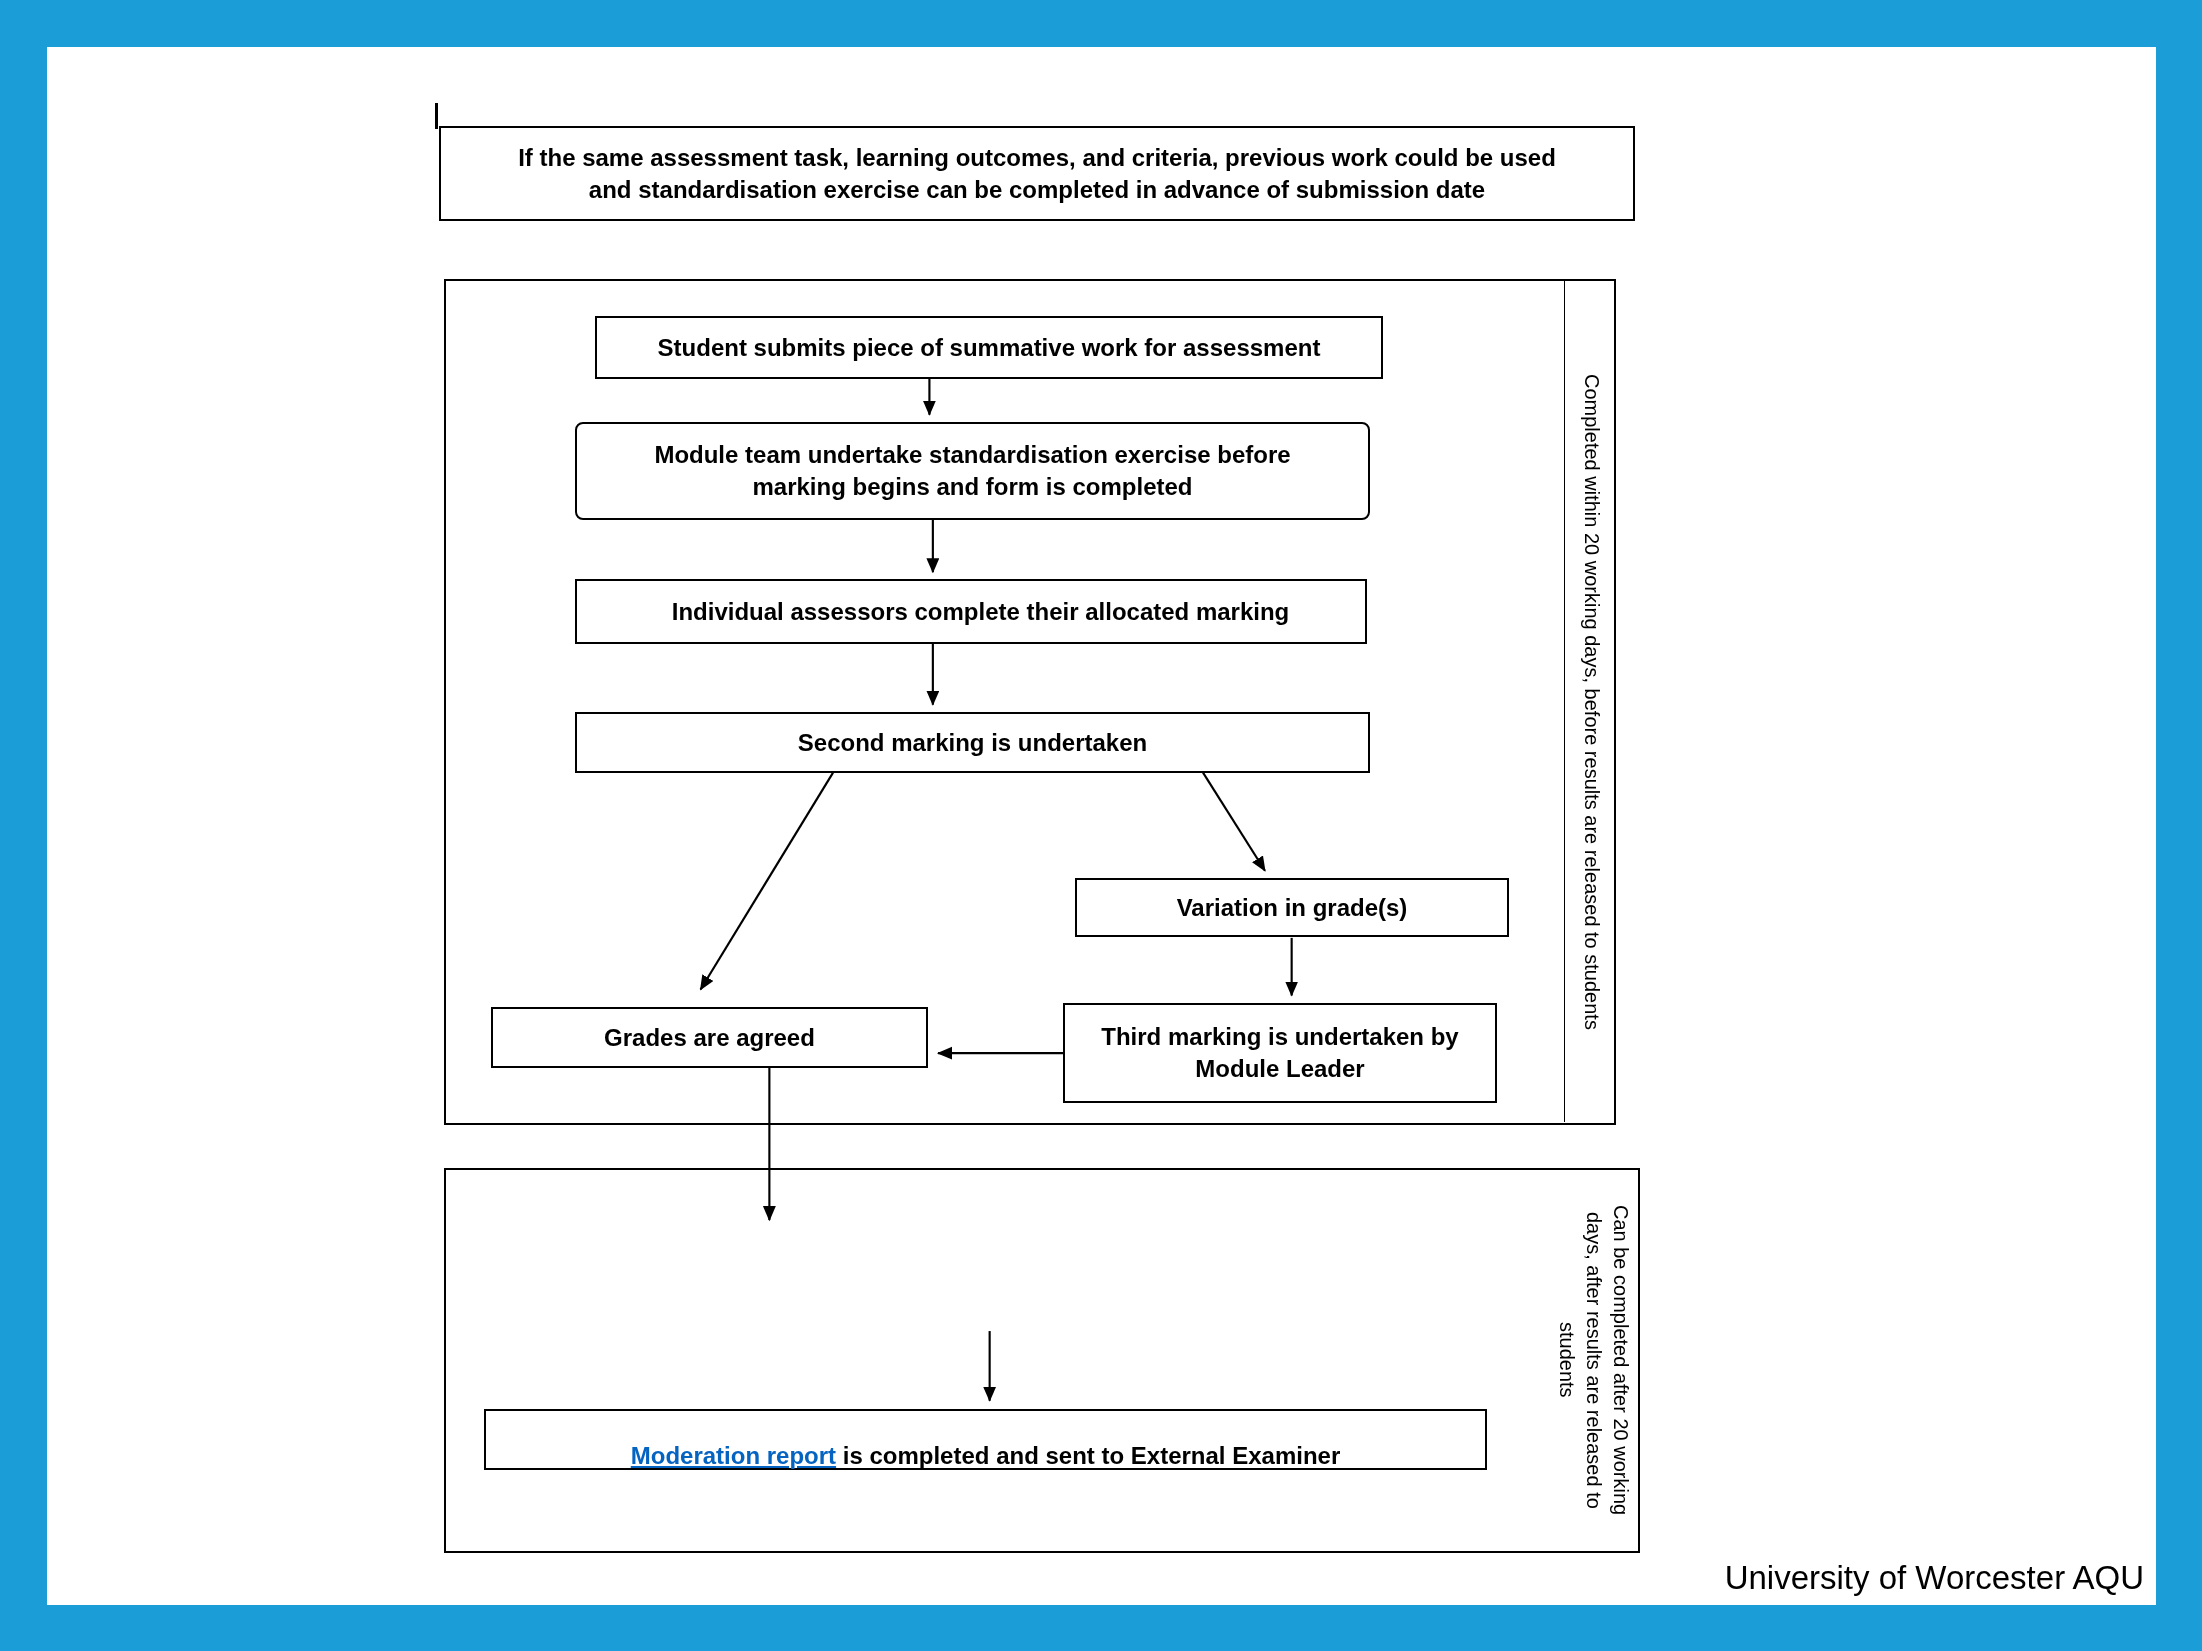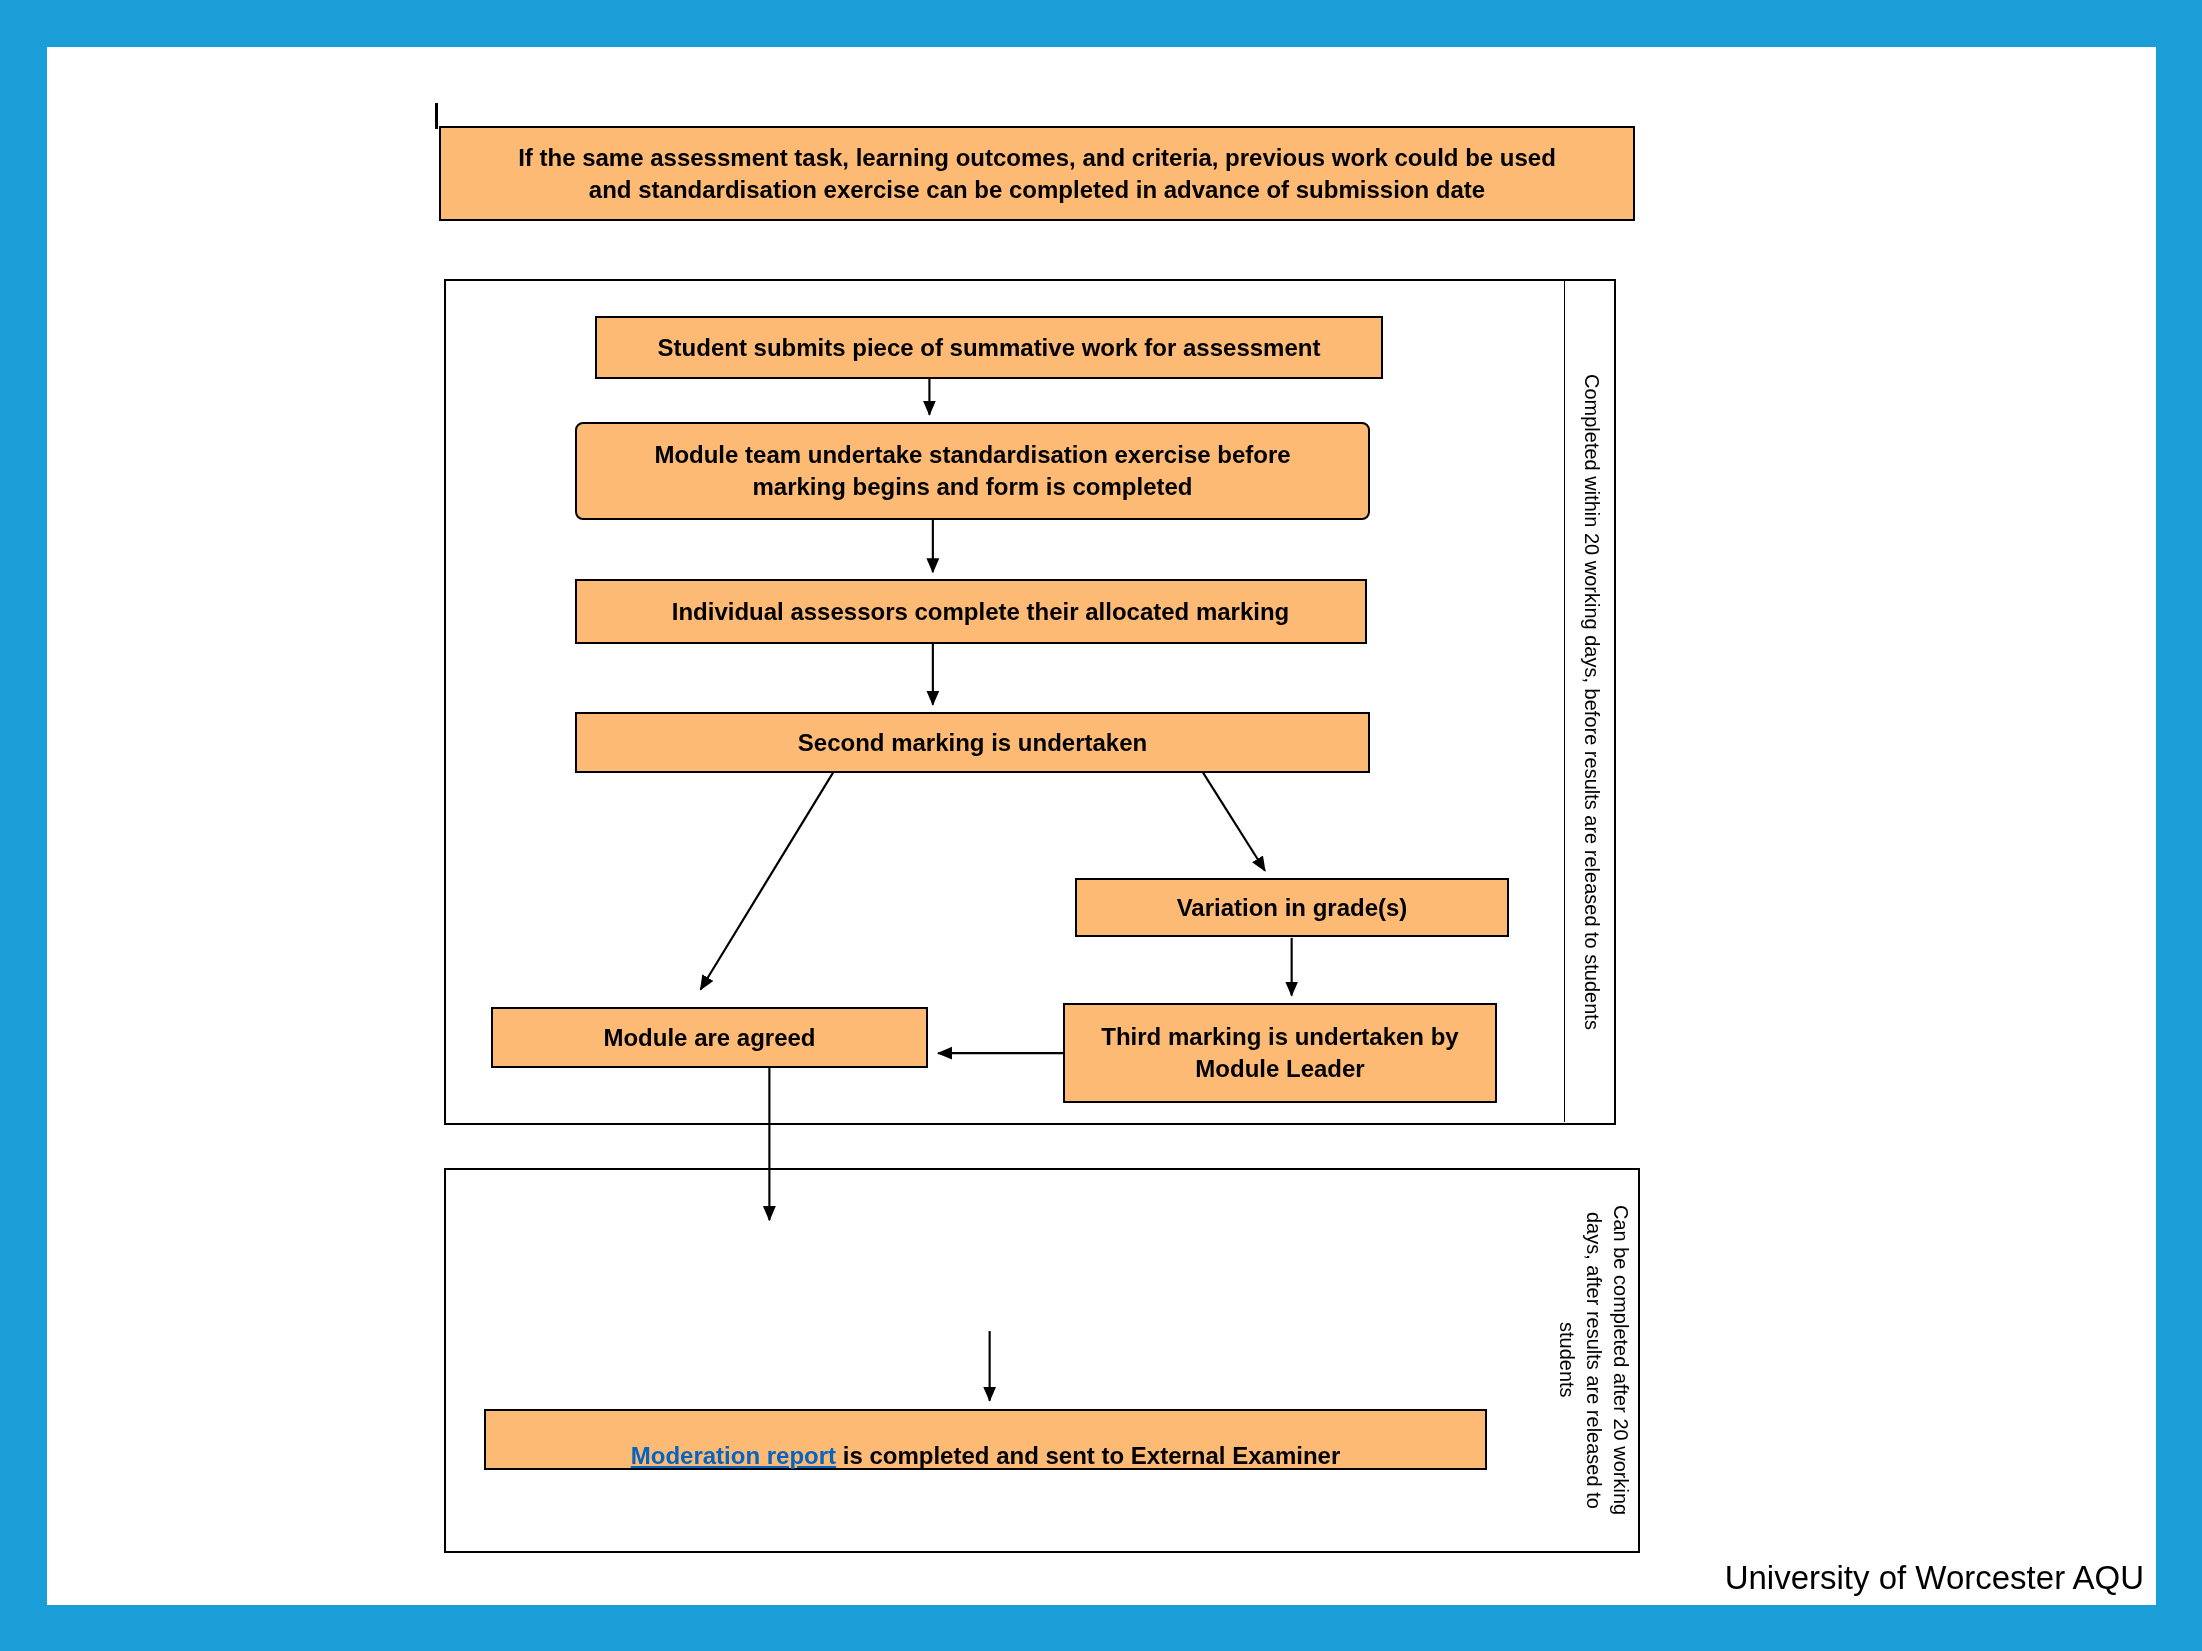--- a/index.html
+++ b/index.html
@@ -15,21 +15,21 @@
     overflow: hidden;
   }
   .canvas {
     position: absolute;
     left: 47px; top: 47px; right: 47px; bottom: 47px;
     background: #ffffff;
   }
   .box {
     position: absolute;
     border: 2.6px solid #000;
-    background: #fdba74;
+    background: #ffffff;
     display: flex;
     align-items: center;
     justify-content: center;
     text-align: center;
     font-weight: bold;
     font-size: 24px;
     line-height: 32px;
     color: #000;
     white-space: pre-line;
     box-sizing: border-box;
@@ -127,21 +127,21 @@
     <line x1="894" y1="1241" x2="894" y2="1418" marker-end="url(#ah)"></line>
     <line x1="1150" y1="1547" x2="1150" y2="1628" marker-end="url(#ah)"></line>
   </svg>
 
   <div class="box" style="left:595px; top:316px; width:788px; height:63px;">Student submits piece of summative work for assessment</div>
   <div class="box" style="left:575px; top:422px; width:795px; height:98px;border-radius:8px;">Module team undertake standardisation exercise before
 marking begins and form is completed</div>
   <div class="box" style="left:575px; top:579px; width:792px; height:65px;padding-left:31px;">Individual assessors complete their allocated marking</div>
   <div class="box" style="left:575px; top:712px; width:795px; height:61px;">Second marking is undertaken</div>
   <div class="box" style="left:1075px; top:878px; width:434px; height:59px;">Variation in grade(s)</div>
-  <div class="box" style="left:491px; top:1007px; width:437px; height:61px;">Module are agreed</div>
+  <div class="box" style="left:491px; top:1007px; width:437px; height:61px;">Grades are agreed</div>
   <div class="box" style="left:1063px; top:1003px; width:434px; height:100px;">Third marking is undertaken by
 Module Leader</div>
 
   <div class="box" style="left:484px; top:1409px; width:1003px; height:61px;">
     <span>
       <span class="link">Moderation report</span><span> is completed and sent to External Examiner</span>
     </span>
   </div>
 
   <div class="footer">University of Worcester AQU</div>

